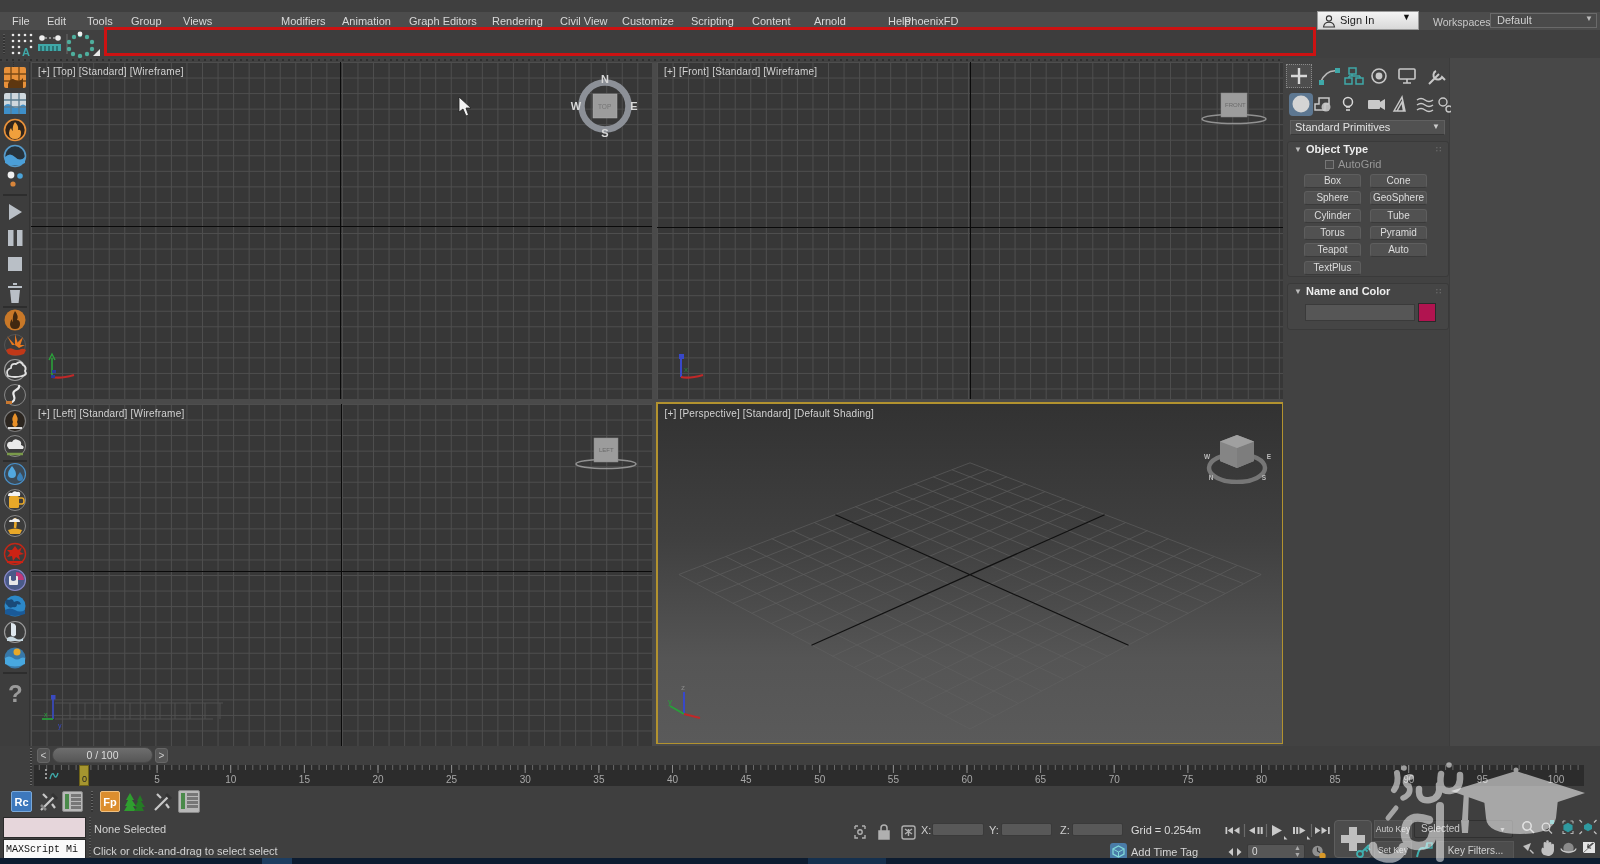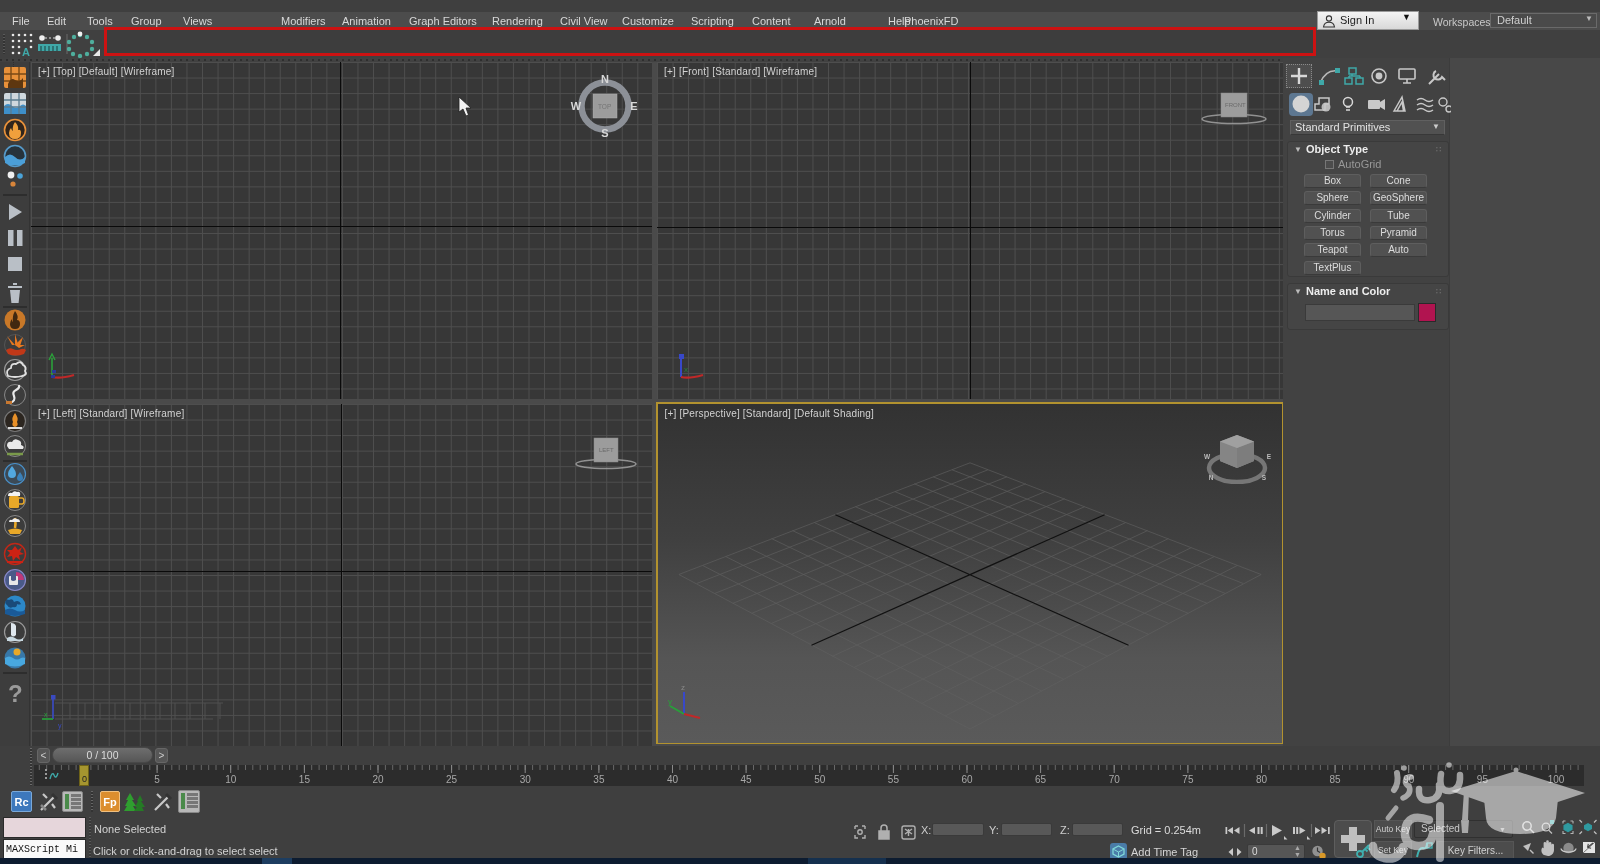--- a/index.html
+++ b/index.html
@@ -240,21 +240,21 @@
 
       <text x="8" y="640" font-size="24" font-weight="bold" fill="#9a9a9a">?</text>
     </svg>
   </div>
 
   <div class="abs" id="vports">
 
     <div class="vp" style="left:0;top:0;width:621px;height:337px;">
       <div class="blkh" style="left:0;top:164px;width:621px;"></div>
       <div class="blkv" style="left:309px;top:0;height:337px;"></div>
-      <div class="vplabel">[+] [Top] [Default] [Wireframe]</div>
+      <div class="vplabel">[+] [Top] [Standard] [Wireframe]</div>
       <svg width="70" height="70" style="position:absolute;left:539px;top:9px;" viewBox="0 0 70 70">
         <circle cx="35" cy="35" r="23.5" fill="none" stroke="#90959c" stroke-width="6.5" opacity="0.95"></circle>
         <rect x="23" y="23" width="24" height="24" fill="#9c9c9c" stroke="#b0b0b0" stroke-width="0.5"></rect>
         <text x="28" y="38" font-size="6.5" fill="#747474">TOP</text>
         <g fill="#d8d8d8" font-size="11" font-weight="bold" text-anchor="middle">
           <text x="35" y="12">N</text>
             <text x="35" y="66">S</text>
             <text x="6" y="39">W</text>
             <text x="64" y="39">E</text>
         </g>

